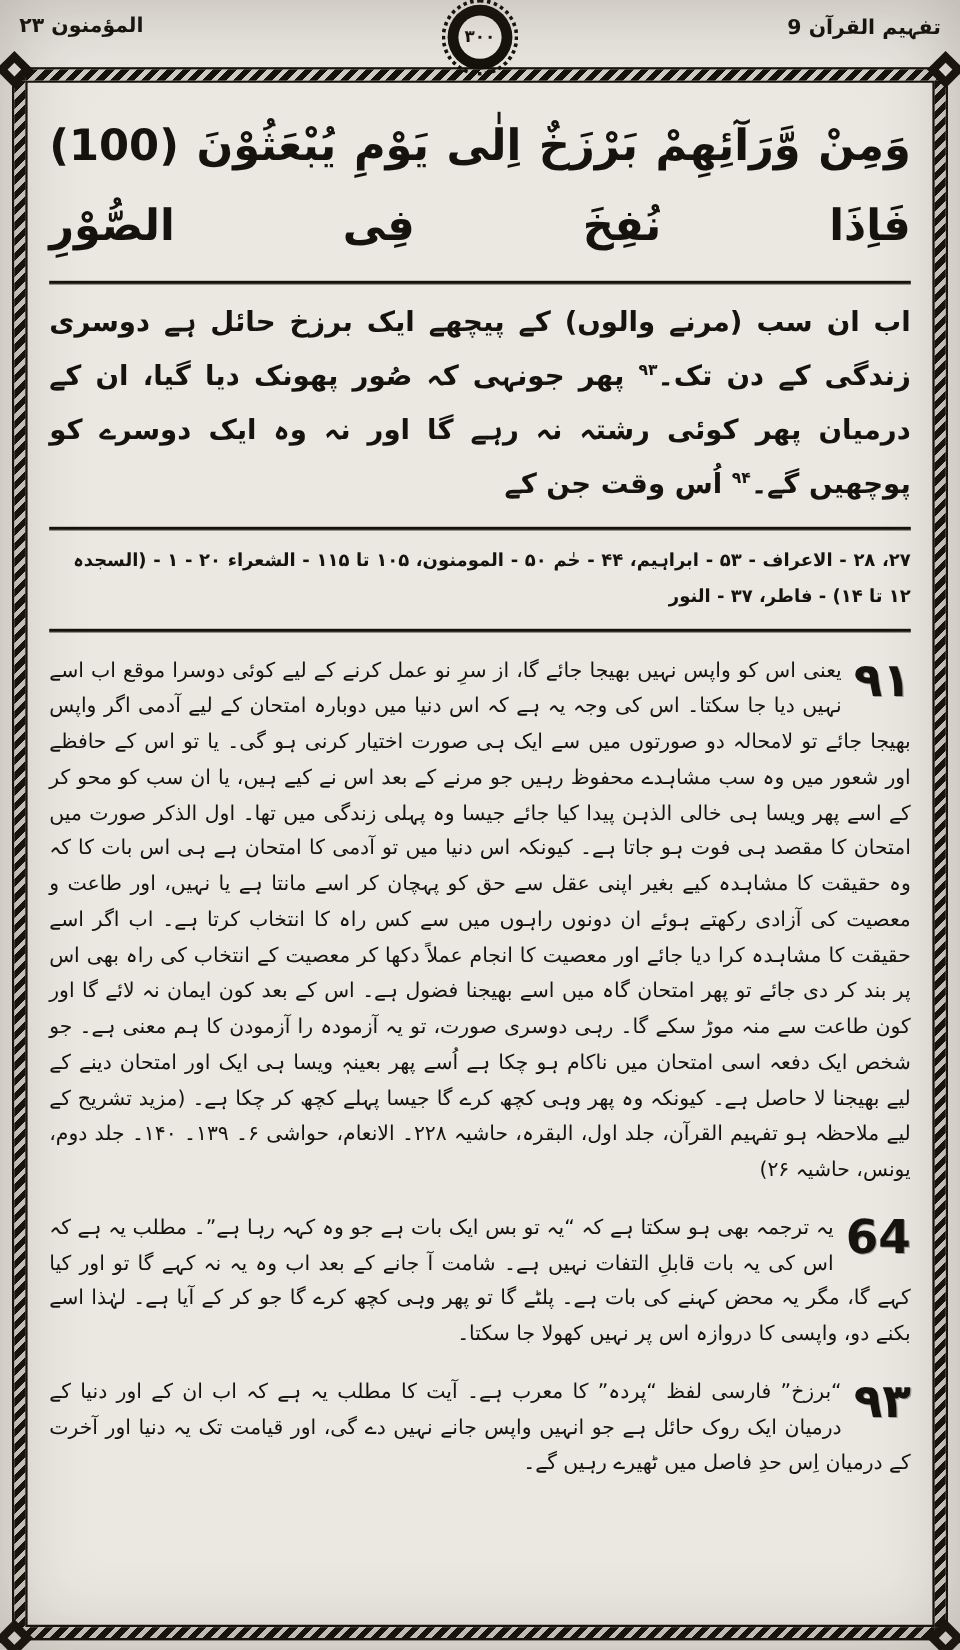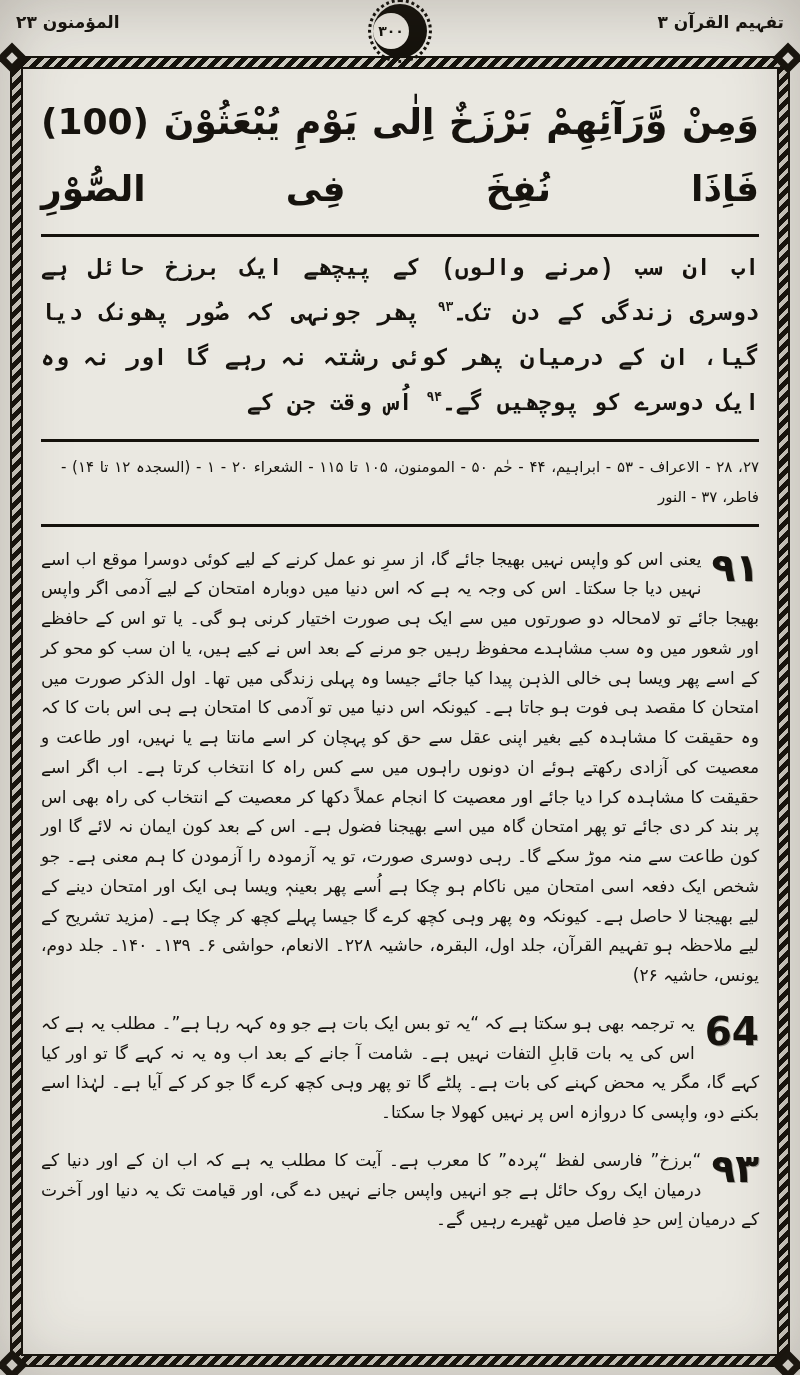--- a/index.html
+++ b/index.html
@@ -11,21 +11,21 @@
     font-family:"DejaVu Sans", sans-serif;
   }
   .vignette { position:absolute; inset:0; box-shadow:inset 0 0 70px rgba(60,52,40,.28); pointer-events:none; z-index:10; }
 
   
   .header { position:absolute; top:4px; left:0; right:0; height:54px; z-index:3; }
   .header-left  { position:absolute; left:16px;  top:8px; font-size:17px; font-weight:bold; direction:rtl; }
   .header-right { position:absolute; right:16px; top:8px; font-size:17px; font-weight:bold; direction:rtl; }
   .medallion { position:absolute; left:50%; top:0; transform:translateX(-50%);
     width:54px; height:54px; border-radius:50%; background:#15120c;
-    display:flex; align-items:center; }
+    display:flex; align-items:center; justify-content:center; }
   .medallion::before { content:""; position:absolute; inset:-5px; border:3px dotted #15120c; border-radius:50%; }
   .medallion-inner { width:36px; height:36px; border-radius:50%; background:#ece9e1;
     display:flex; align-items:center; justify-content:center; font-size:14px; font-weight:bold; color:#15120c; }
 
   
   .frame { position:absolute; left:12px; right:12px; top:58px; bottom:10px;
     border:9px solid #15120c;
     border-image:repeating-linear-gradient(135deg,#15120c 0 5px,#cfccc2 5px 9px) 9;
     box-shadow:0 0 0 2px #15120c, inset 0 0 0 2px #15120c;
     background:#eae8e1;
@@ -34,38 +34,38 @@
   }
   .corner { position:absolute; width:22px; height:22px; background:#15120c; transform:rotate(45deg); z-index:4; }
   .corner::after { content:""; position:absolute; inset:7px; background:#e8e6df; }
   .c-tl { left:1px; top:47px; }  .c-tr { right:1px; top:47px; }
   .c-bl { left:1px; bottom:-1px; } .c-br { right:1px; bottom:-1px; }
 
   
   .quran { font-size:36px; font-weight:bold; line-height:1.85; text-align:justify; margin-top:4px; }
   .quran .qline { text-align-last:justify; }
   .rule { border-top:2px solid #15120c; border-bottom:1px solid #15120c; height:3px; margin:12px 0 10px; }
-  .translation { font-size:23px; font-weight:600; line-height:1.95; text-align:justify;font-family:Liberation Mono, monospace; }
+  .translation { font-size:23px; font-weight:600; line-height:1.95; text-align:justify; }
   .sup { font-size:13px; vertical-align:super; font-weight:bold; }
-  .refs { font-size:15px; font-weight:normal; line-height:2.0; text-align:justify;margin-left:20px; }
+  .refs { font-size:15px; font-weight:bold; line-height:2.0; text-align:justify;margin-left:20px; }
   .note { font-size:17px; line-height:1.75; text-align:justify; margin-top:18px; }
   .note-num { float:right; font-size:39px; font-weight:bold; line-height:1.0; margin-left:10px; margin-top:3px;
     text-shadow:1px 1px 0 rgba(20,18,12,.35); }
 </style>
 </head>
 <body>
 
 <div class="page">
 
   <div class="header">
     <div class="header-left">المؤمنون ۲۳</div>
     <div class="medallion">
       <div class="medallion-inner">۳۰۰</div>
     </div>
-    <div class="header-right">تفہیم القرآن ۳</div>
+    <div class="header-right">تفہیم القرآن 9</div>
   </div>
 
   <div class="frame">
 
     <div class="quran">
       <div class="qline">وَمِنْ وَّرَآئِهِمْ بَرْزَخٌ اِلٰى يَوْمِ يُبْعَثُوْنَ (100) فَاِذَا نُفِخَ فِى الصُّوْرِ</div>
     </div>
 
     <div class="rule"></div>
 

